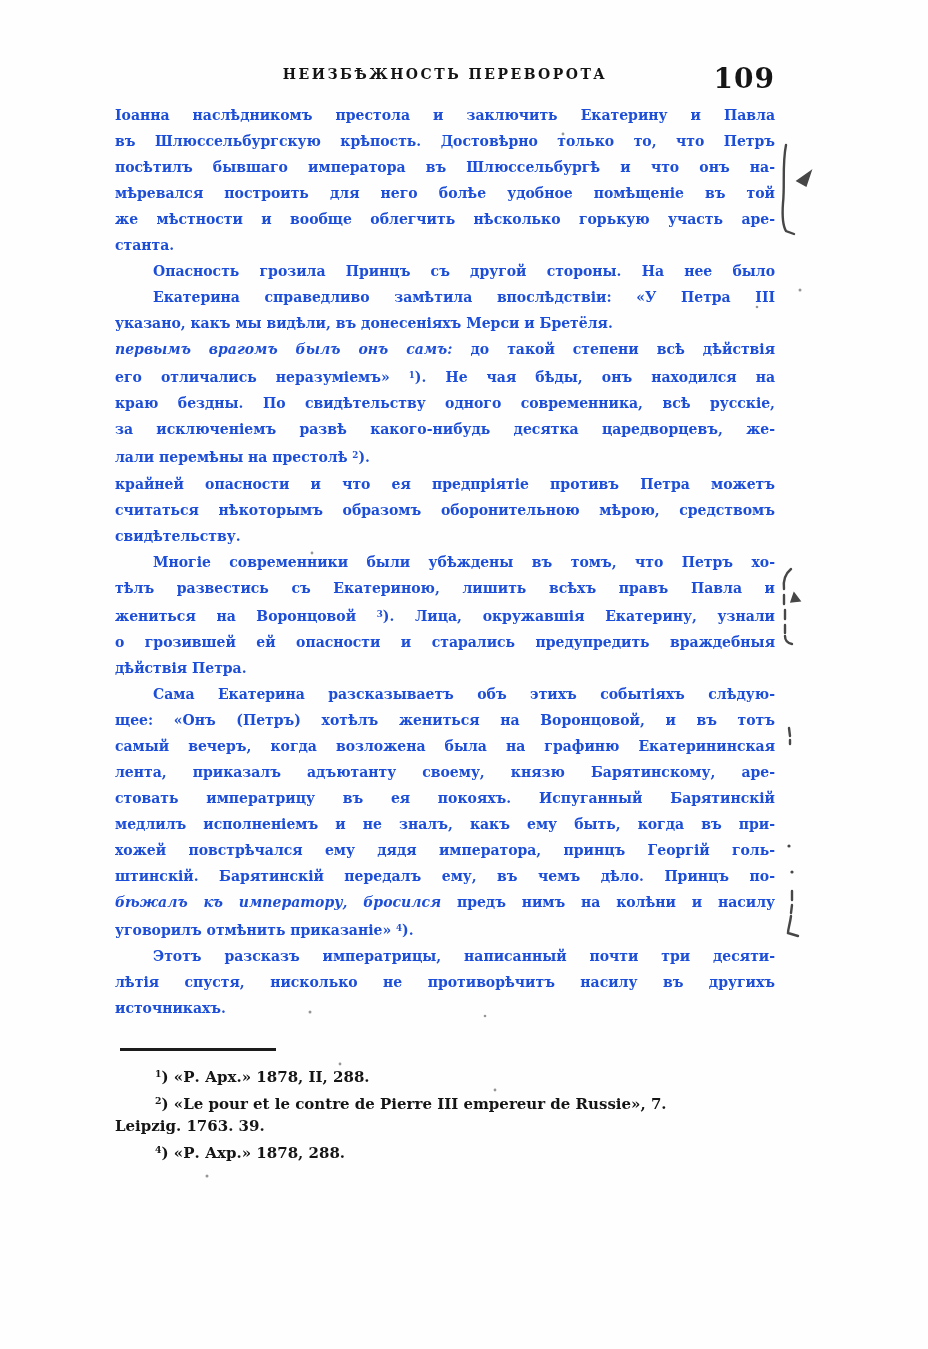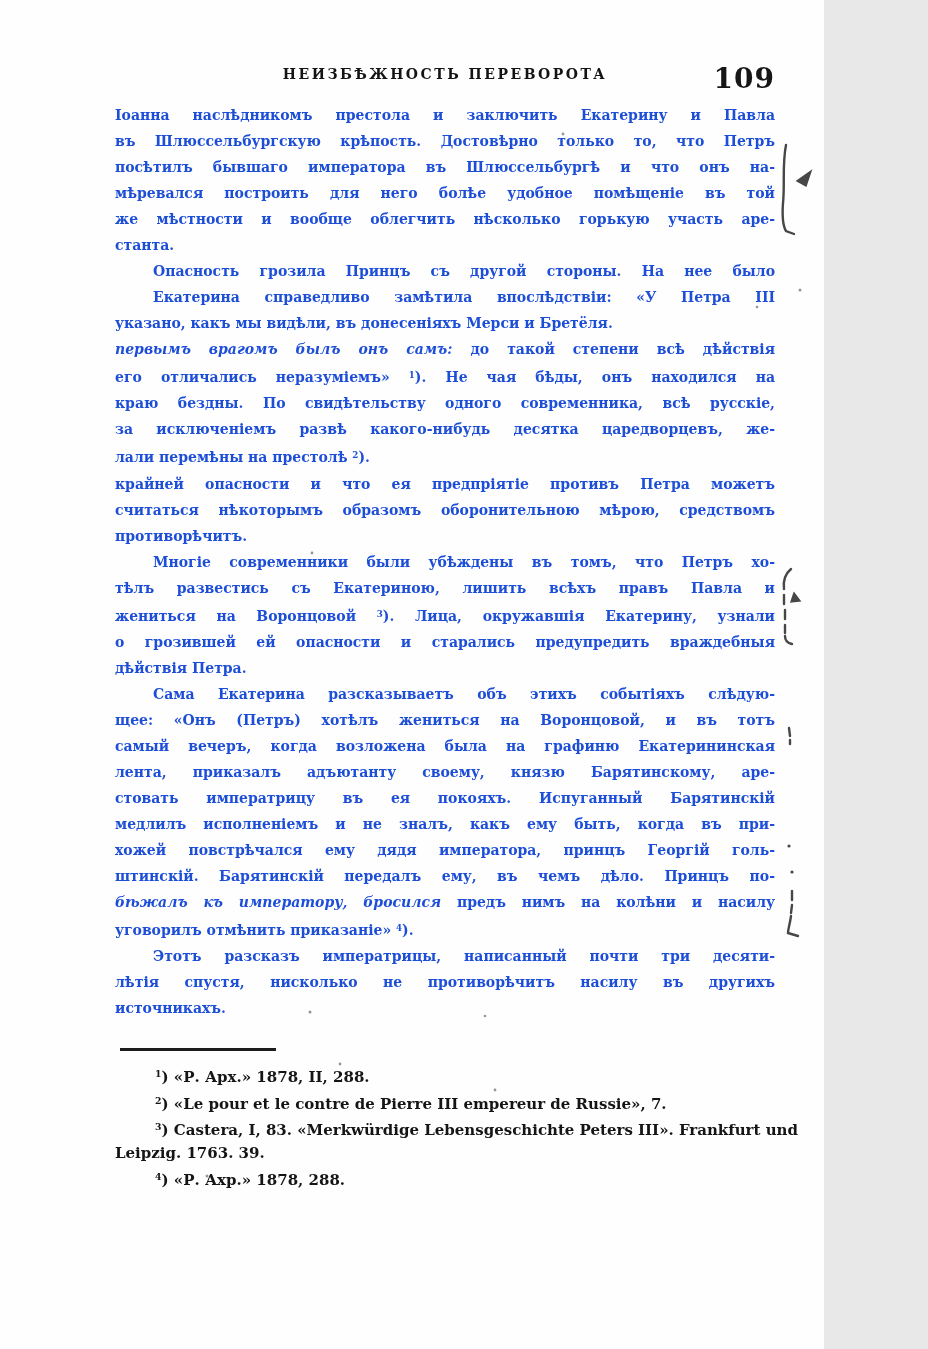--- a/index.html
+++ b/index.html
@@ -1,18 +1,18 @@
 <!DOCTYPE html>
 <html><head>
 <meta charset="utf-8">
 <style>
   html, body { margin: 0; padding: 0; background: #e8e8e8; }
   .page {
     position: relative;
-    width: 824px;
+    width: 928px;
     height: 1349px;
     background: #fefefe;
     overflow: hidden;
     font-family: "DejaVu Serif", "Liberation Serif", serif;
     color: #161616;
   }
   
   .header {
     position: absolute;
     left: 115px; top: 62px;
@@ -96,21 +96,21 @@
       <div class="line j ind"><span>Опасность грозила Принцъ съ другой стороны. На нее было</span></div>
       <div class="line j ind"><span>Екатерина справедливо замѣтила впослѣдствіи: «У Петра III</span></div>
       <div class="line"><span>указано, какъ мы видѣли, въ донесеніяхъ Мерси и Бретёля.</span></div>
       <div class="line j"><span class="it">первымъ врагомъ былъ онъ самъ:</span><span> до такой степени всѣ дѣйствія</span></div>
       <div class="line j"><span>его отличались неразуміемъ» </span><span class="sup">1</span><span>). Не чая бѣды, онъ находился на</span></div>
       <div class="line j"><span>краю бездны. По свидѣтельству одного современника, всѣ русскіе,</span></div>
       <div class="line j"><span>за исключеніемъ развѣ какого-нибудь десятка царедворцевъ, же-</span></div>
       <div class="line"><span>лали перемѣны на престолѣ </span><span class="sup">2</span><span>).</span></div>
       <div class="line j"><span>крайней опасности и что ея предпріятіе противъ Петра можетъ</span></div>
       <div class="line j"><span>считаться нѣкоторымъ образомъ оборонительною мѣрою, средствомъ</span></div>
-      <div class="line"><span>противорѣчитъ.</span></div>
+      <div class="line"><span>свидѣтельству.</span></div>
       <div class="line j ind"><span>Многіе современники были убѣждены въ томъ, что Петръ хо-</span></div>
       <div class="line j"><span>тѣлъ развестись съ Екатериною, лишить всѣхъ правъ Павла и</span></div>
       <div class="line j"><span>жениться на Воронцовой </span><span class="sup">3</span><span>). Лица, окружавшія Екатерину, узнали</span></div>
       <div class="line j"><span>о грозившей ей опасности и старались предупредить враждебныя</span></div>
       <div class="line"><span>дѣйствія Петра.</span></div>
       <div class="line j ind"><span>Сама Екатерина разсказываетъ объ этихъ событіяхъ слѣдую-</span></div>
       <div class="line j"><span>щее: «Онъ (Петръ) хотѣлъ жениться на Воронцовой, и въ тотъ</span></div>
       <div class="line j"><span>самый вечеръ, когда возложена была на графиню Екатерининская</span></div>
       <div class="line j"><span>лента, приказалъ адъютанту своему, князю Барятинскому, аре-</span></div>
       <div class="line j"><span>стовать императрицу въ ея покояхъ. Испуганный Барятинскій</span></div>
@@ -122,21 +122,20 @@
       <div class="line j ind"><span>Этотъ разсказъ императрицы, написанный почти три десяти-</span></div>
       <div class="line j"><span>лѣтія спустя, нисколько не противорѣчитъ насилу въ другихъ</span></div>
       <div class="line"><span>источникахъ.</span></div>
     </div>
 
   <div class="fn-sep"></div>
 
   <div class="footnotes">
       <div class="line ind"><span class="sup">1</span><span>) «Р. Арх.» 1878, II, 288.</span></div>
       <div class="line ind"><span class="sup">2</span><span>) «Le pour et le contre de Pierre III empereur de Russie», 7.</span></div>
-      <div class="line j ind"><span class="sup">3</span><span>) Castera, I, 83. «Merkwürdige Lebensgeschichte Peters III». Frankfurt und</span></div>
       <div class="line"><span>Leipzig. 1763. 39.</span></div>
       <div class="line ind"><span class="sup">4</span><span>) «Р. Ахр.» 1878, 288.</span></div>
     </div>
 
   <svg class="pencil" width="928" height="1349" viewBox="0 0 928 1349" fill="none" stroke="#2e2e2e" stroke-width="2.4" stroke-linecap="round" opacity="0.88">
     <g>
       <path d="M786,145 C782,165 785,185 783,203 C782,217 783,226 786,231 L794,234"></path>
       <path d="M811,171 L797,181 L806,186 Z" fill="#2e2e2e" stroke-width="1.5"></path>
     </g>
     <g>

